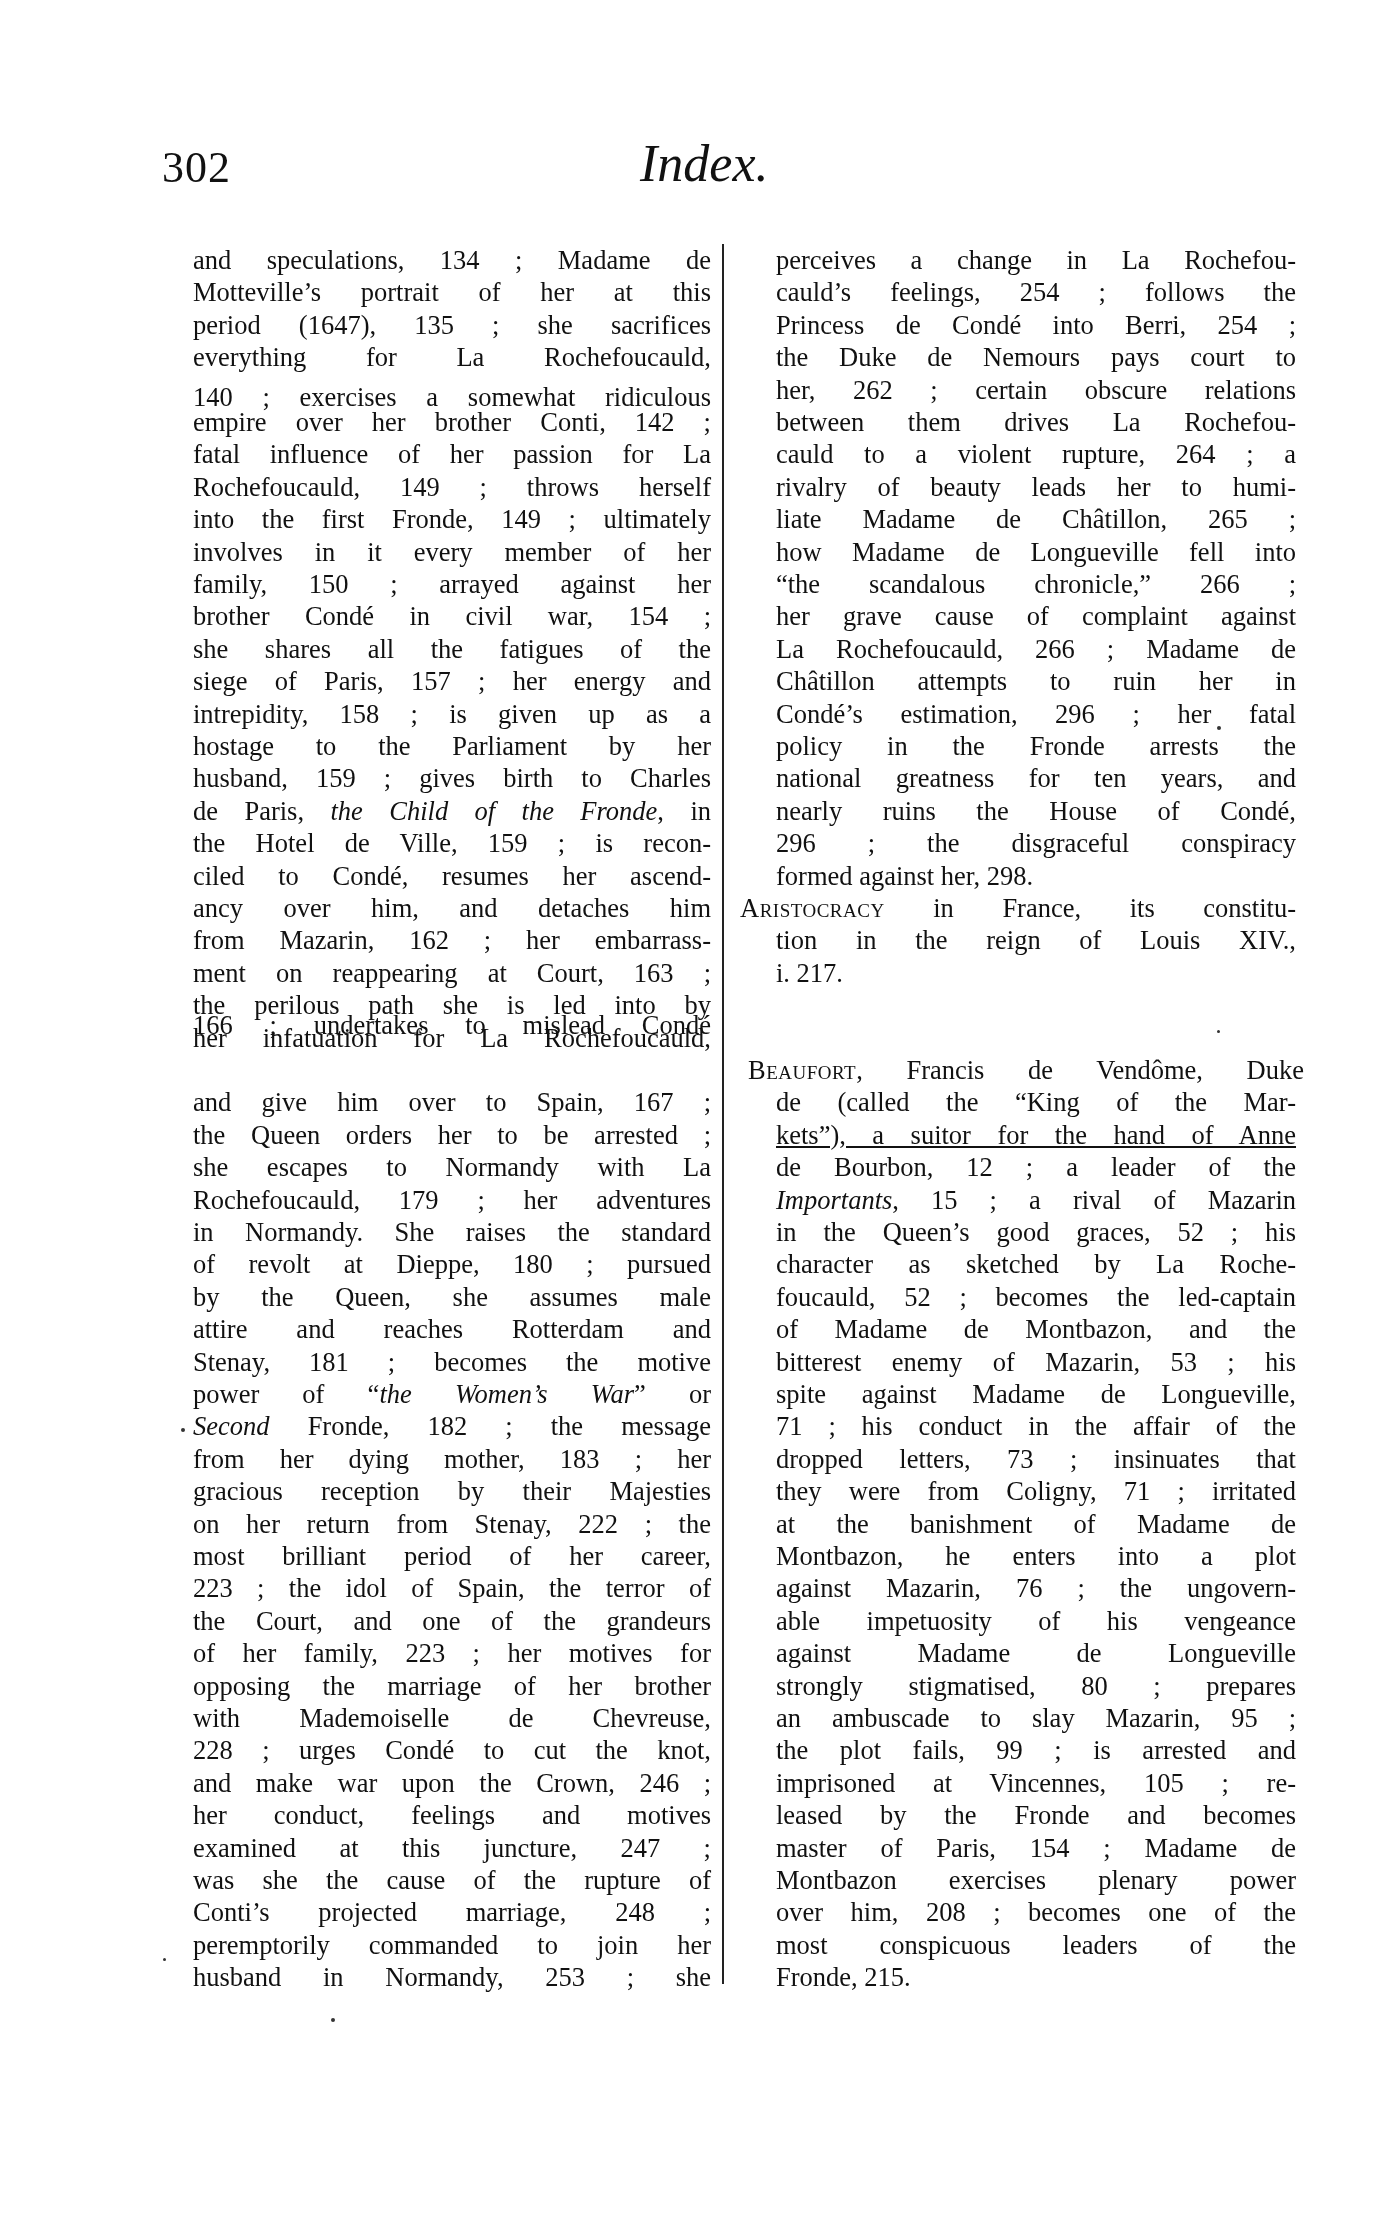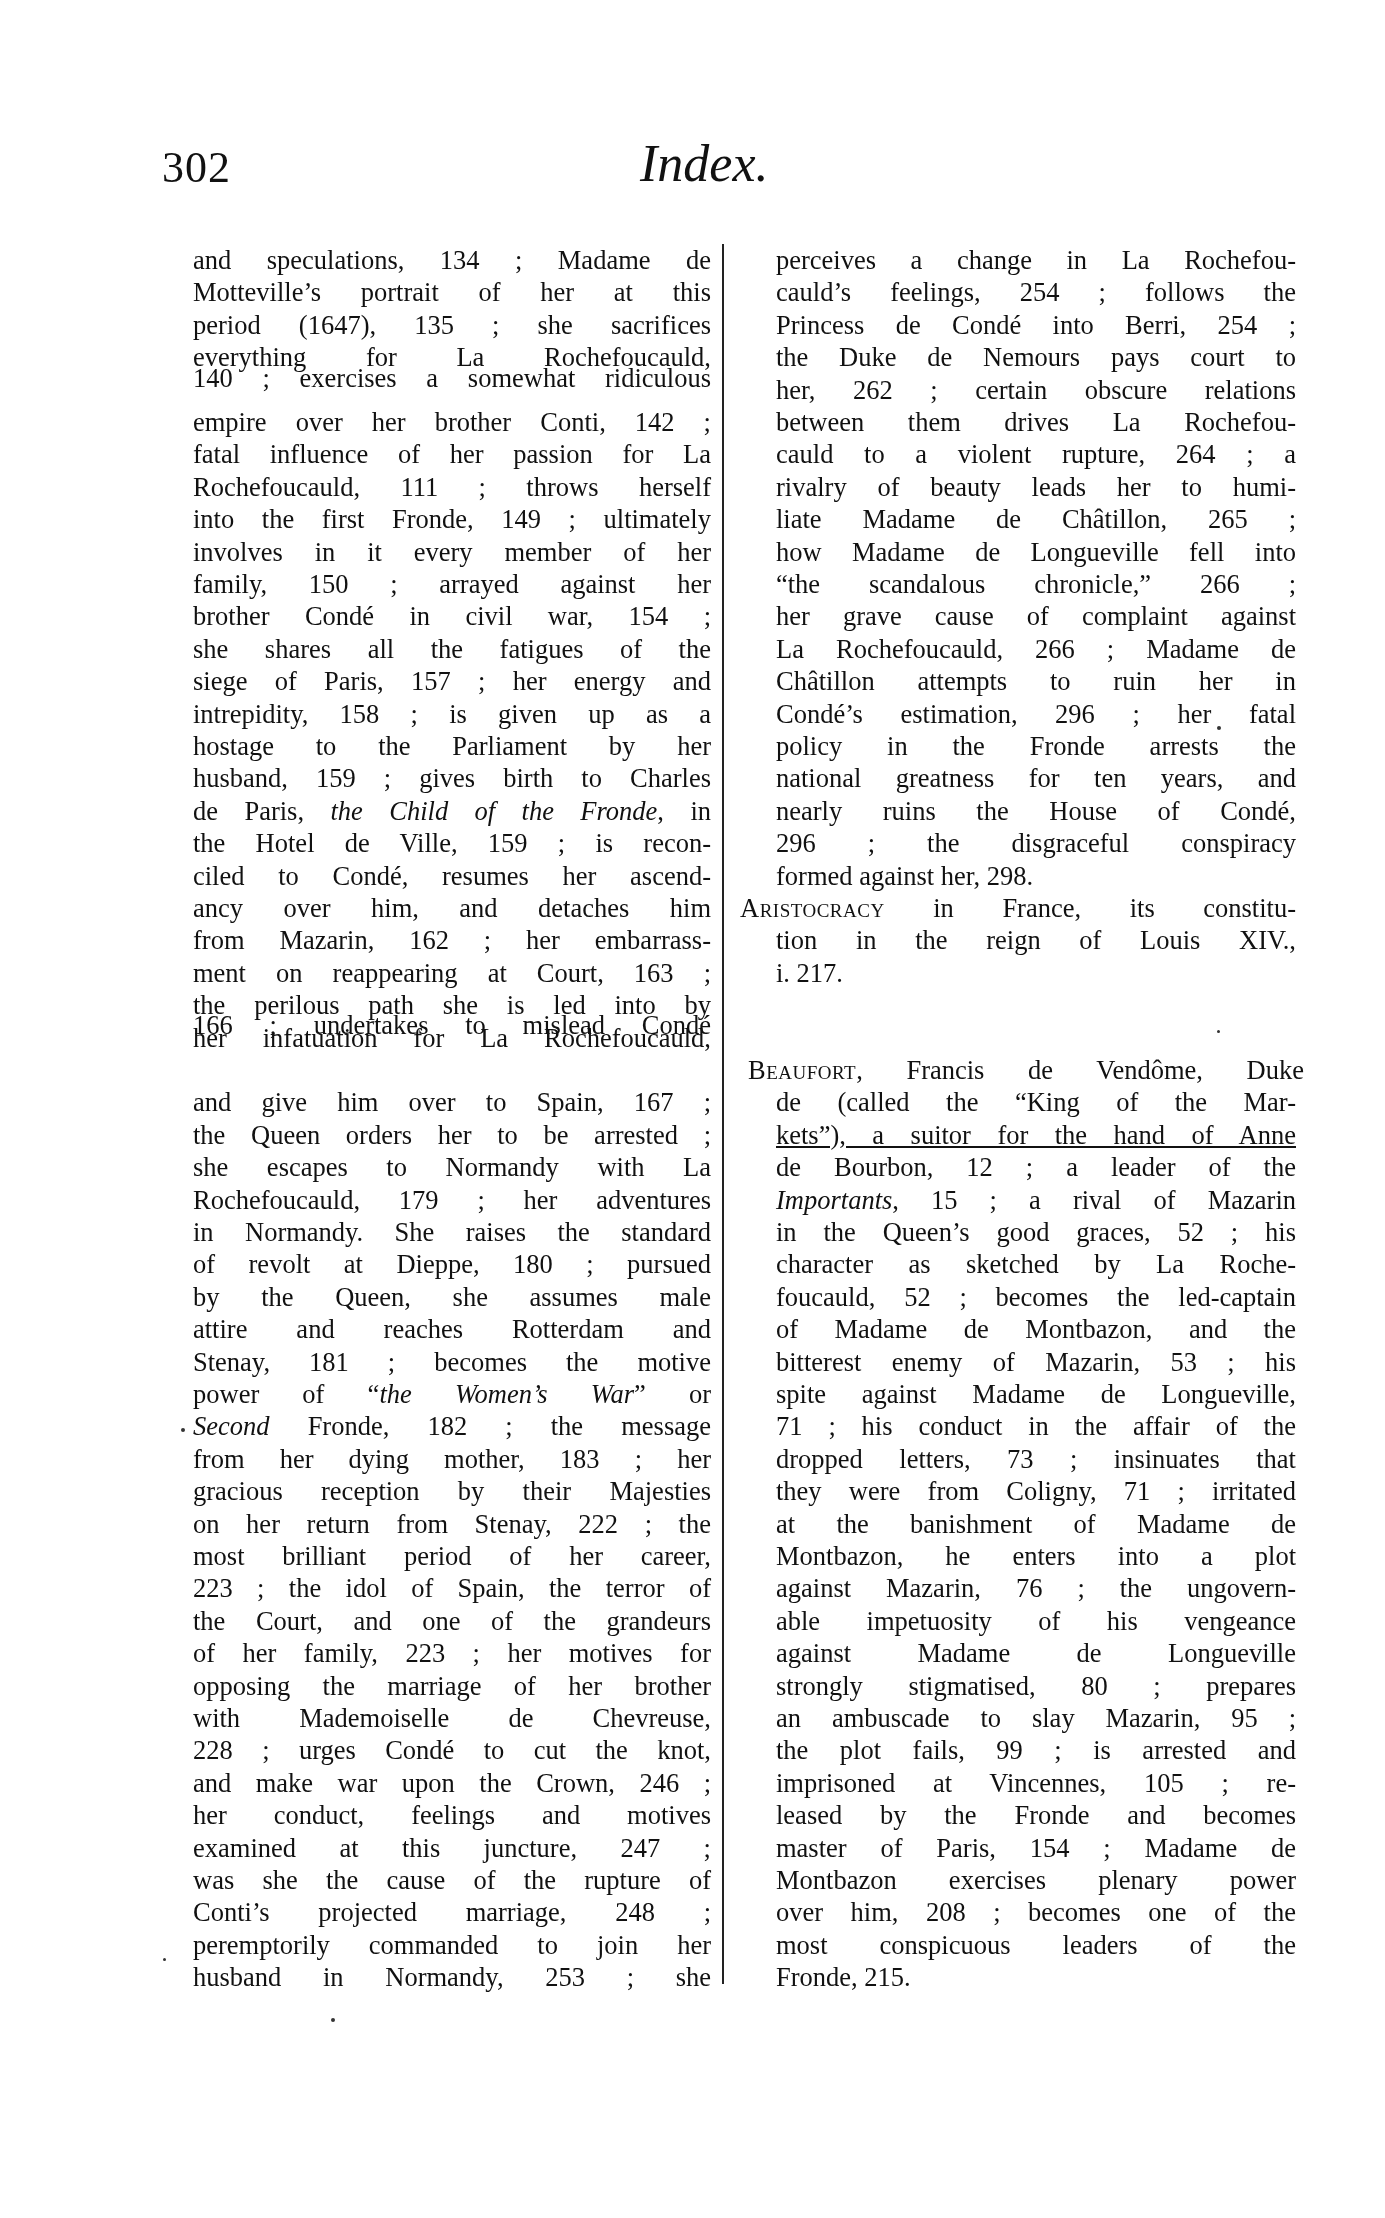--- a/index.html
+++ b/index.html
@@ -28,24 +28,24 @@
 
 <div class="page">
   <div class="folio">302</div>
   <div class="running-head">Index.</div>
 
   <div class="col col-left" id="col-left">
       <div class="line" style="top: 244px;">and speculations, 134 ; Madame de</div>
       <div class="line" style="top: 276.4px;">Motteville’s portrait of her at this</div>
       <div class="line" style="top: 308.8px;">period (1647), 135 ; she sacrifices</div>
       <div class="line" style="top: 341.2px;">everything for La Rochefoucauld,</div>
-      <div class="line" style="top: 362px;">140 ; exercises a somewhat ridiculous</div>
+      <div class="line" style="top: 381px;">140 ; exercises a somewhat ridiculous</div>
       <div class="line" style="top: 406px;">empire over her brother Conti, 142 ;</div>
       <div class="line" style="top: 438.4px;">fatal influence of her passion for La</div>
-      <div class="line" style="top: 470.8px;">Rochefoucauld, 111 ; throws herself</div>
+      <div class="line" style="top: 470.8px;">Rochefoucauld, 149 ; throws herself</div>
       <div class="line" style="top: 503.2px;">into the first Fronde, 149 ; ultimately</div>
       <div class="line" style="top: 535.6px;">involves in it every member of her</div>
       <div class="line" style="top: 568px;">family, 150 ; arrayed against her</div>
       <div class="line" style="top: 600.4px;">brother Condé in civil war, 154 ;</div>
       <div class="line" style="top: 632.8px;">she shares all the fatigues of the</div>
       <div class="line" style="top: 665.2px;">siege of Paris, 157 ; her energy and</div>
       <div class="line" style="top: 697.6px;">intrepidity, 158 ; is given up as a</div>
       <div class="line" style="top: 730px;">hostage to the Parliament by her</div>
       <div class="line" style="top: 762.4px;">husband, 159 ; gives birth to Charles</div>
       <div class="line" style="top: 794.8px;">de Paris, <span class="it">the Child of the Fronde</span>, in</div>

